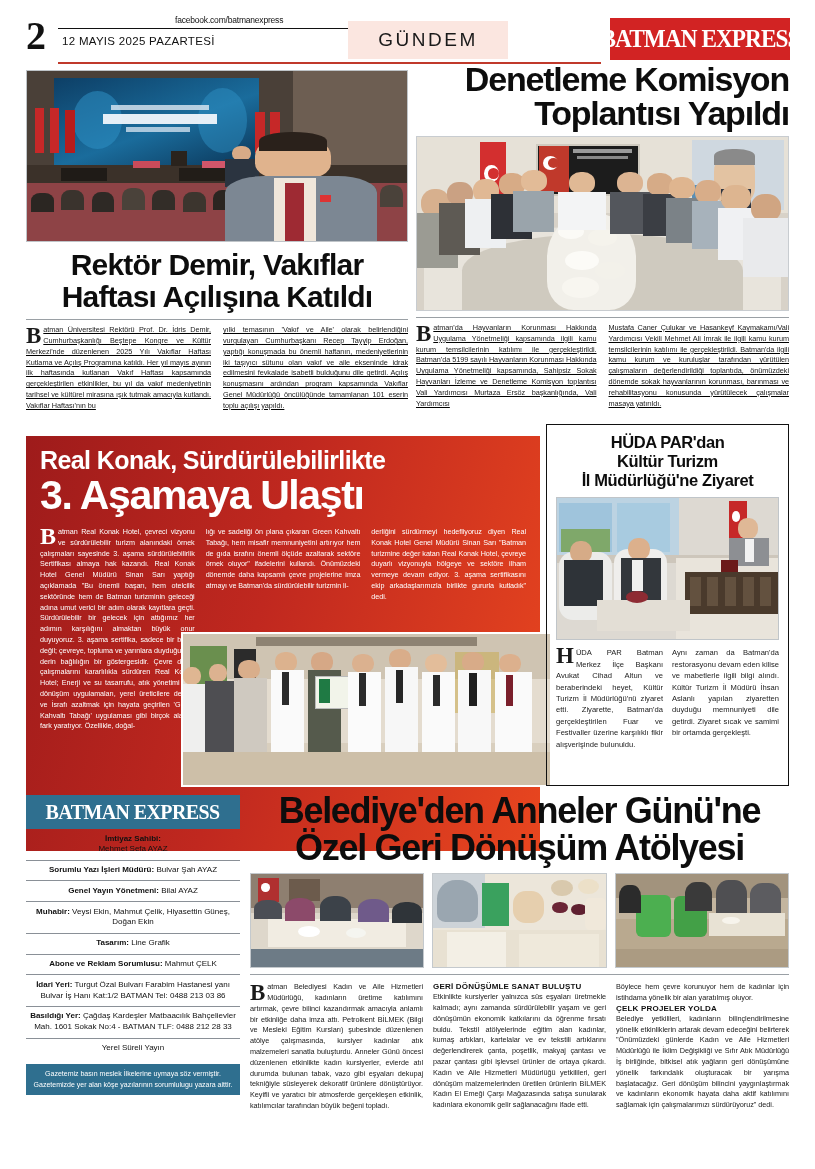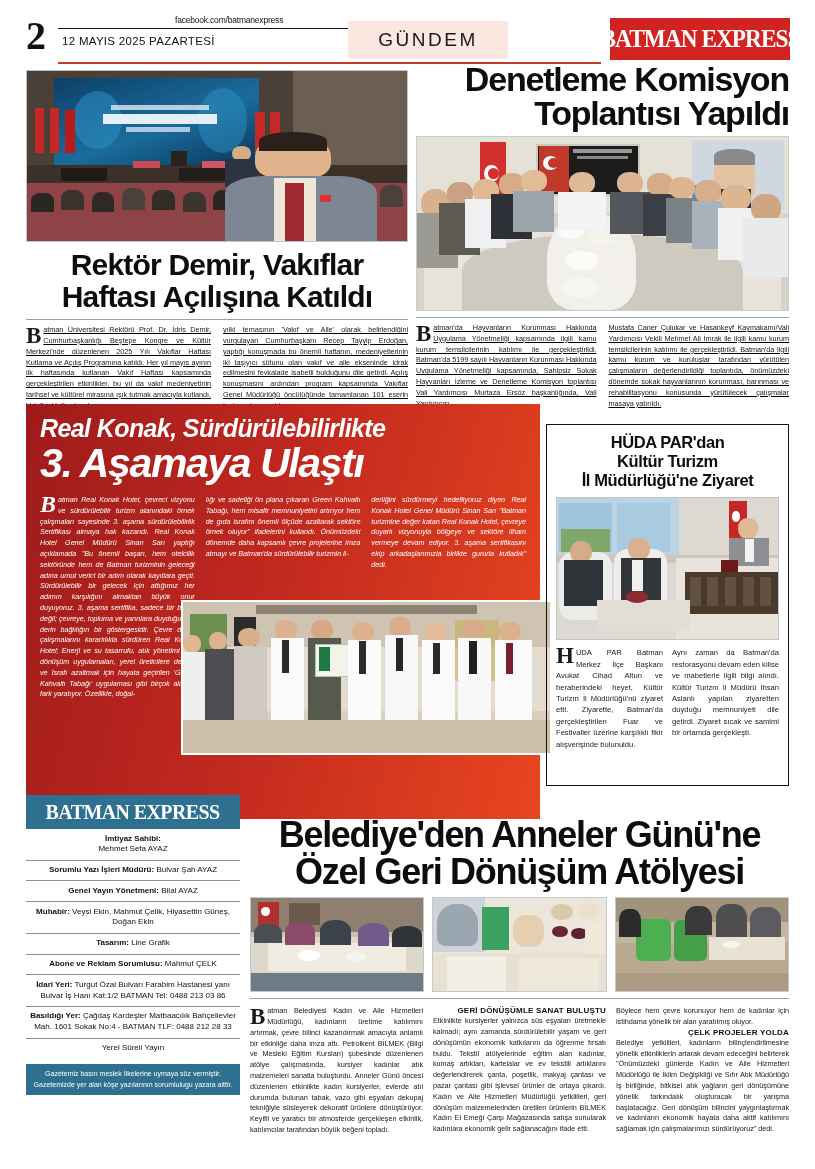--- a/index.html
+++ b/index.html
@@ -74,24 +74,23 @@
   
   .art-tr { position:absolute; left:416px; top:62px; width:373px; }
   .hl-tr {
     font-size:34px; font-weight:bold; line-height:1.0; letter-spacing:-1.2px;
     color:#0d0d0d; text-align:right;
   }
   .art-tr .pic { width:373px; height:175px; margin-top:6px; border:1px solid #c8ccd0; }
 
   
   .feature {
-    position:absolute; left:26px; top:404px; width:514px; height:415px;
+    position:absolute; left:26px; top:436px; width:514px; height:415px;
     background:linear-gradient(105deg,#9e1b1b 0%, #c0281f 45%, #e8461f 100%);
     padding:12px 14px 10px 14px;
-    font-style:italic;
   }
   .feat-h1 { color:#fff; font-size:25px; font-weight:bold; letter-spacing:-0.6px; line-height:1; }
   .feat-h2 { color:#fff; font-size:41px; font-weight:bold; letter-spacing:-1.4px; line-height:1.05; margin-top:1px;}
   .feat-cols { display:flex; gap:11px; margin-top:10px; }
   .feat-col { flex:1; }
   .ftxt {
     color:#fff; font-size:7.2px; line-height:1.5; text-align:justify;
     letter-spacing:-0.05px;
   }
   .ftxt.drop::first-letter {
@@ -135,28 +134,28 @@
   .k-row b { font-weight:bold; }
   .k-note {
     margin-top:6px; background:#2f6f8f; color:#fff; font-size:7px; line-height:1.5;
     text-align:center; padding:5px 6px;
   }
 
   
   .art-bot { position:absolute; left:250px; top:792px; width:539px; }
   .hl-bot {
     font-size:36px; font-weight:bold; line-height:1.03; letter-spacing:-1.3px;
-    color:#0d0d0d; text-align:center;margin-top:24px;
+    color:#0d0d0d; text-align:center;
   }
   .bot-pics { display:flex; gap:8px; margin-top:7px; }
   .bot-pics .pic { flex:1; height:95px; border:1px solid #c4c9cd; }
   .bot-cols { display:flex; gap:10px; margin-top:7px; }
   .bot-col { flex:1; }
   .subhead {
-    text-align:right; font-size:8px; font-weight:bold; letter-spacing:0.2px;
+    text-align:left; font-size:8px; font-weight:bold; letter-spacing:0.2px;
     color:#111; margin-bottom:1px;
   }
 
   
   .scene { position:absolute; inset:0; }
   .sq { position:absolute; }
   .round { border-radius:50%; }
 </style>
 </head>
 <body>

